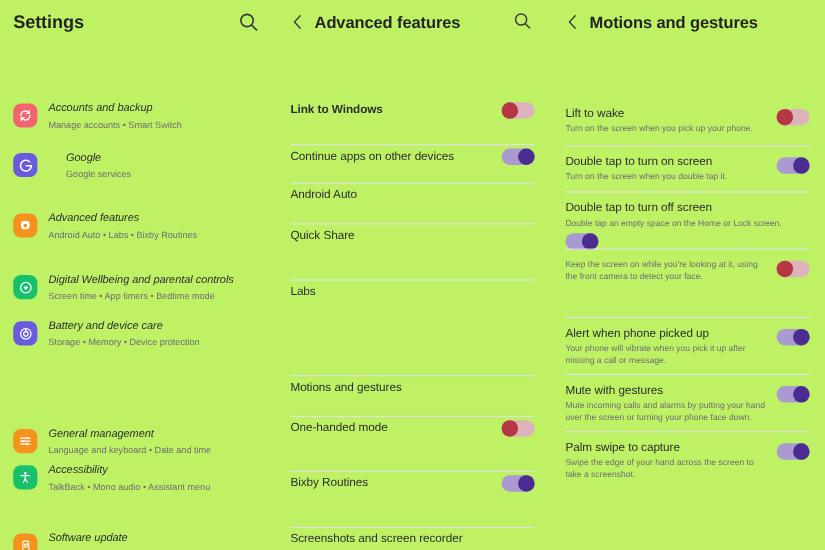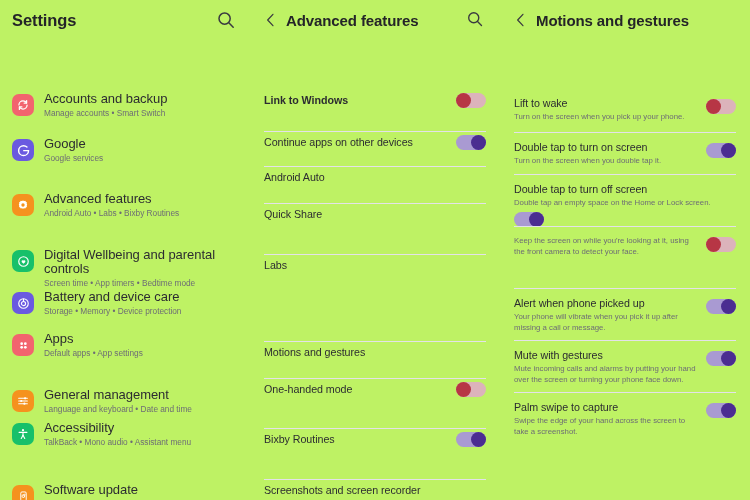--- a/index.html
+++ b/index.html
@@ -75,24 +75,25 @@
     display: flex;
     align-items: center;
     justify-content: center;
   }
   .settings-row .app-icon svg { display: block; }
   .settings-text {
     margin-left: 10px;
     padding-bottom: 2px;
   }
   .settings-title {
-    font-size: 13px;
+    font-size: 10px;
     color: #2c2c31;
     line-height: 14px;
     letter-spacing: -0.05px;
+    font-style: italic;
   }
   .settings-sub {
     font-size: 8.3px;
     color: #6d6d75;
     line-height: 12px;
     margin-top: 1px;
     letter-spacing: -0.02px;
   }
 
   
@@ -171,21 +172,21 @@
         <path d="M5 12a7 7 0 0 1 7-7 7 7 0 0 1 6.1 3.6"></path>
         <path d="M18.2 4.4v4.3h-4.3" stroke-linejoin="round"></path>
         <path d="M5.8 19.6v-4.3h4.3" stroke-linejoin="round"></path>
       </svg>
           </div>
      <div class="settings-text">
        <div class="settings-title">Accounts and backup</div>
        <div class="settings-sub">Manage accounts  •  Smart Switch</div>
      </div>
         </div>
-        <div class="settings-row" style="position: absolute; top: 97px; left: 0px; right: 0px;">
+        <div class="settings-row" style="position: absolute; top: 97px; left: 0px; right: 0px; gap: 16px;">
           <div class="app-icon" style="background:#6a5ae0">
             <svg viewBox="0 0 24 24" width="15" height="15" fill="none" stroke="white" stroke-width="2.3" stroke-linecap="round">
         <path d="M20 12.2h-7.6"></path>
         <path d="M20 12.2c0 4.3-3.5 7.8-7.9 7.8S4.2 16.5 4.2 12.2 7.7 4.4 12.1 4.4c2.1 0 4 .8 5.4 2.1"></path>
       </svg>
           </div>
      <div class="settings-text">
        <div class="settings-title">Google</div>
        <div class="settings-sub">Google services</div>
      </div>
@@ -218,34 +219,20 @@
           <div class="app-icon" style="background:#6a5ae0">
             <svg viewBox="0 0 24 24" width="15" height="15" fill="none" stroke="white" stroke-width="1.8">
         <circle cx="12" cy="12" r="7.6"></circle>
         <circle cx="12" cy="12" r="3.3"></circle>
         <path d="M12 8.7V5.4" stroke-linecap="round"></path>
       </svg>
           </div>
      <div class="settings-text">
        <div class="settings-title">Battery and device care</div>
        <div class="settings-sub">Storage  •  Memory  •  Device protection</div>
-     </div>
-        </div>
-        <div class="settings-row" style="position: absolute; top: 292px; left: 0px; right: 0px;">
-          <div class="app-icon" style="background:#f2646e">
-            <svg viewBox="0 0 24 24" width="13" height="13" fill="white">
-        <circle cx="8.6" cy="8.6" r="2.5"></circle>
-              <circle cx="15.4" cy="8.6" r="2.5"></circle>
-        <circle cx="8.6" cy="15.4" r="2.5"></circle>
-              <circle cx="15.4" cy="15.4" r="2.5"></circle>
-      </svg>
-          </div>
-     <div class="settings-text">
-       <div class="settings-title">Apps</div>
-       <div class="settings-sub">Default apps  •  App settings</div>
      </div>
         </div>
         <div class="settings-row" style="position: absolute; top: 348px; left: 0px; right: 0px;">
           <div class="app-icon" style="background:#f5921e">
             <svg viewBox="0 0 24 24" width="14" height="14" fill="none" stroke="white" stroke-width="1.9" stroke-linecap="round">
         <line x1="4.6" y1="7.4" x2="19.4" y2="7.4"></line>
         <line x1="4.6" y1="12" x2="19.4" y2="12"></line>
         <line x1="4.6" y1="16.6" x2="19.4" y2="16.6"></line>
         <circle cx="15.6" cy="7.4" r="1.9" fill="white" stroke="none"></circle>
         <circle cx="9" cy="12" r="1.9" fill="white" stroke="none"></circle>

